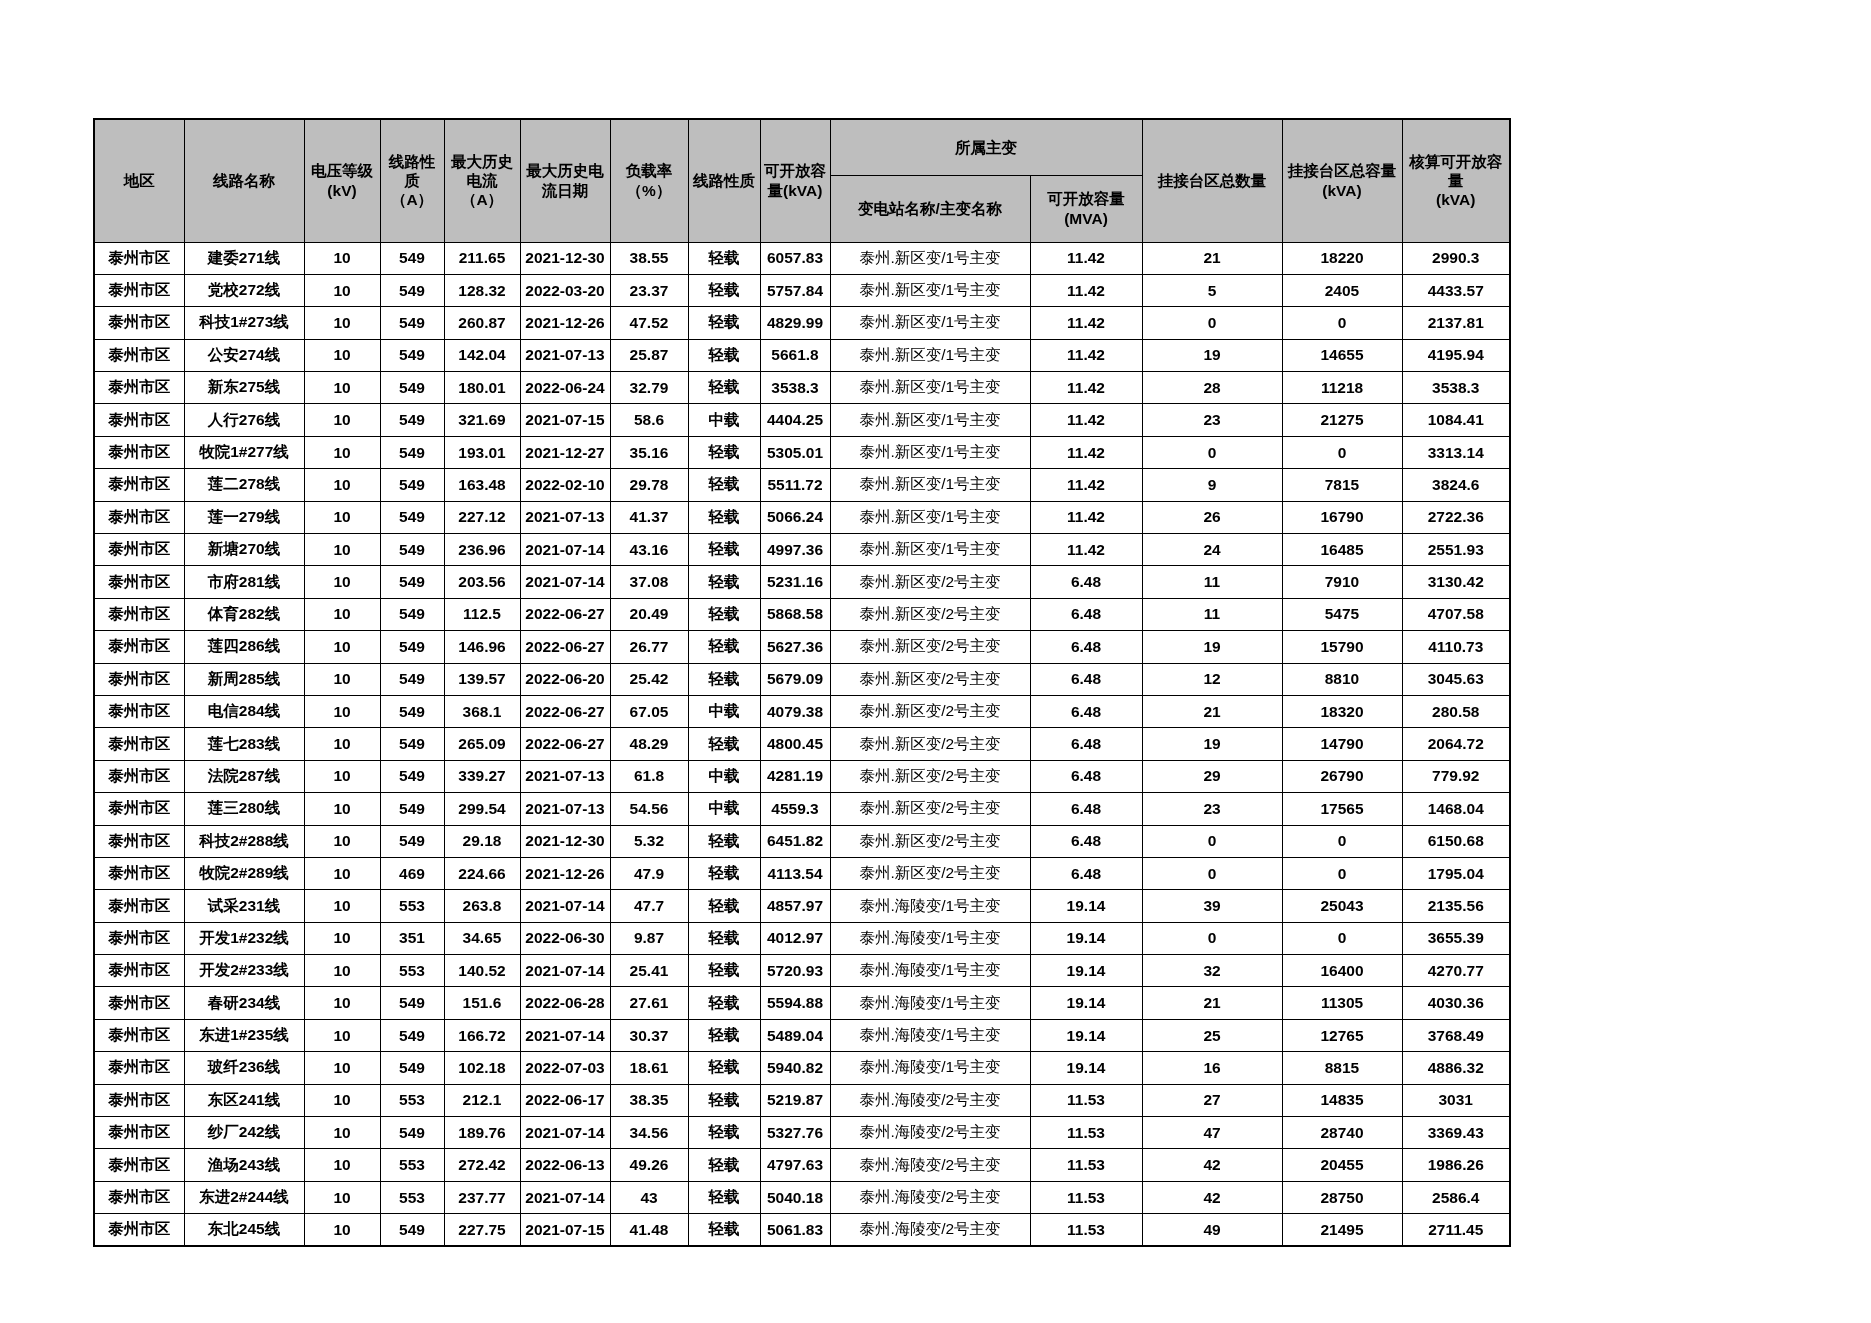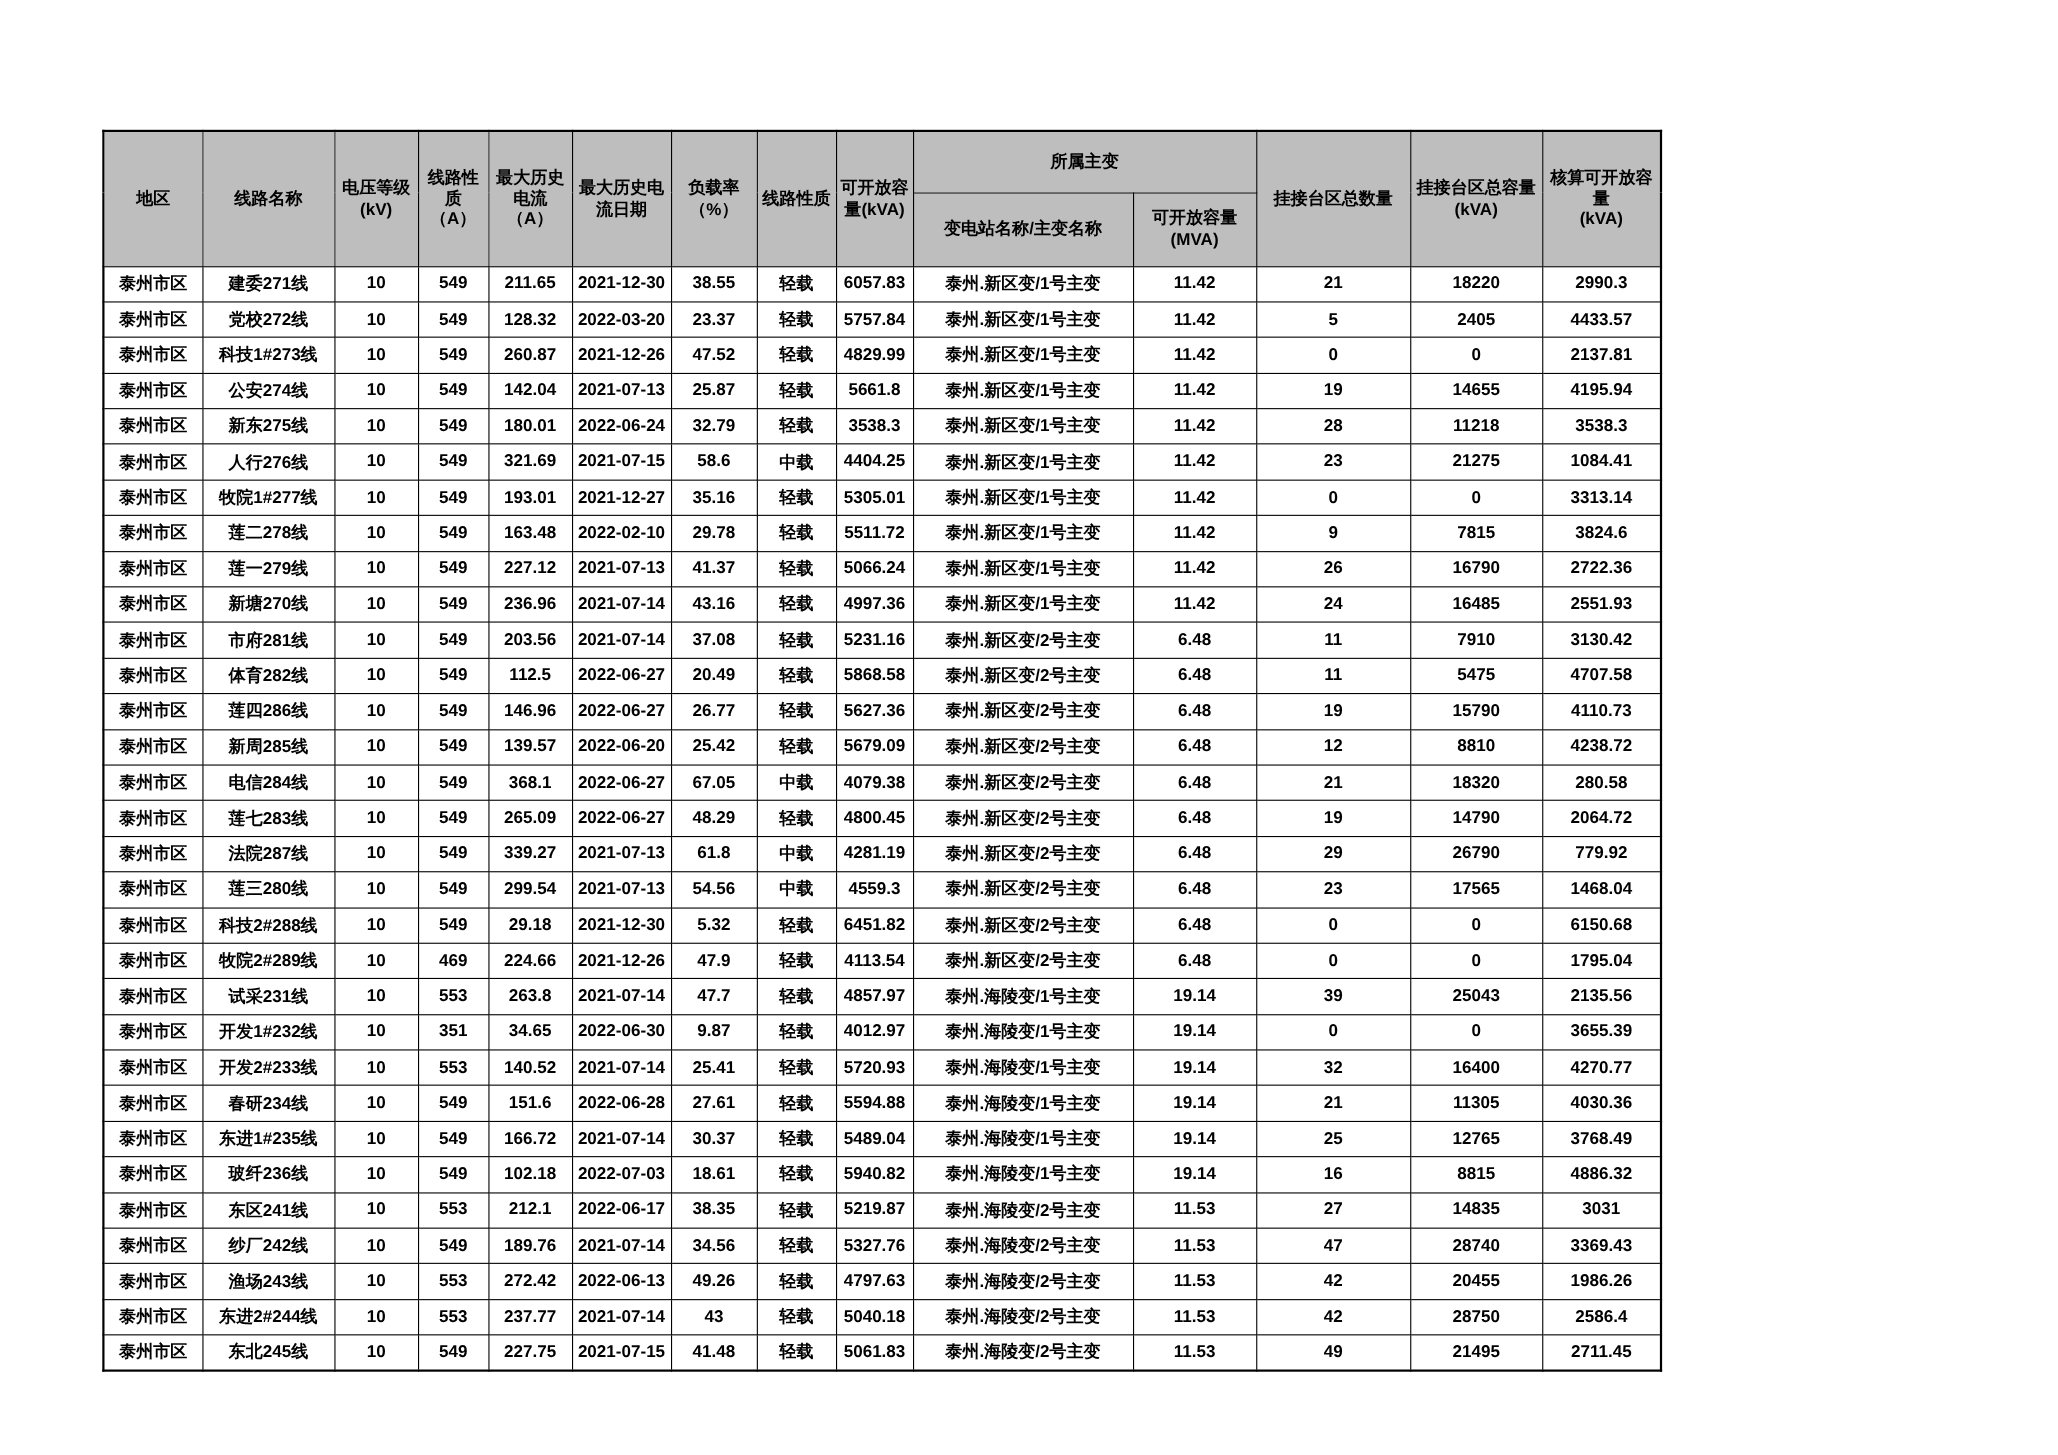--- a/index.html
+++ b/index.html
@@ -33,21 +33,21 @@
   }
   thead tr.h-top th { height: 56px; }
   thead tr.h-sub th { height: 67px; }
   tbody td {
     height: 32.4px;
     font-size: 15.5px;
     font-weight: 600;
     color: #000000;
     white-space: nowrap;
   }
-  tbody td.c-transformer { font-weight: 700; }
+  tbody td.c-transformer { font-weight: 400; }
   
   col.w-region { width: 90px; }
   col.w-line { width: 120px; }
   col.w-kv { width: 76px; }
   col.w-rated { width: 64px; }
   col.w-maxa { width: 76px; }
   col.w-date { width: 90px; }
   col.w-load { width: 78px; }
   col.w-nature { width: 72px; }
   col.w-openkva { width: 70px; }
@@ -325,21 +325,21 @@
             <td class="c-rated-a">549</td>
             <td class="c-max-a">139.57</td>
             <td class="c-max-date">2022-06-20</td>
             <td class="c-load-pct">25.42</td>
             <td class="c-nature">轻载</td>
             <td class="c-open-kva">5679.09</td>
             <td class="c-transformer">泰州.新区变/2号主变</td>
             <td class="c-t-open-mva">6.48</td>
             <td class="c-tg-count">12</td>
             <td class="c-tg-kva">8810</td>
-            <td class="c-calc-kva">4238.72</td>
+            <td class="c-calc-kva">3045.63</td>
           </tr>
           <tr>
             <td class="c-region">泰州市区</td>
             <td class="c-line">电信284线</td>
             <td class="c-kv">10</td>
             <td class="c-rated-a">549</td>
             <td class="c-max-a">368.1</td>
             <td class="c-max-date">2022-06-27</td>
             <td class="c-load-pct">67.05</td>
             <td class="c-nature">中载</td>

